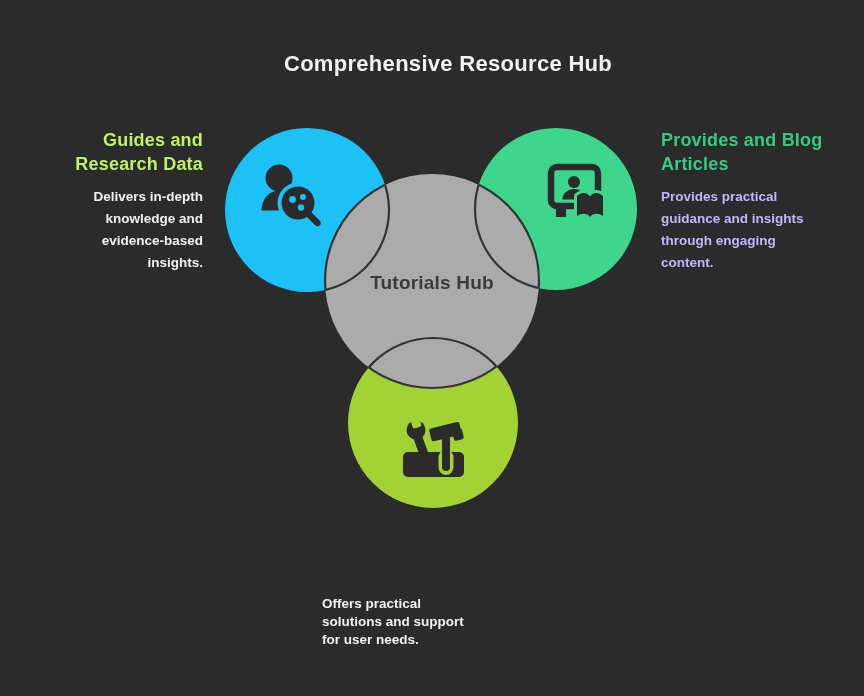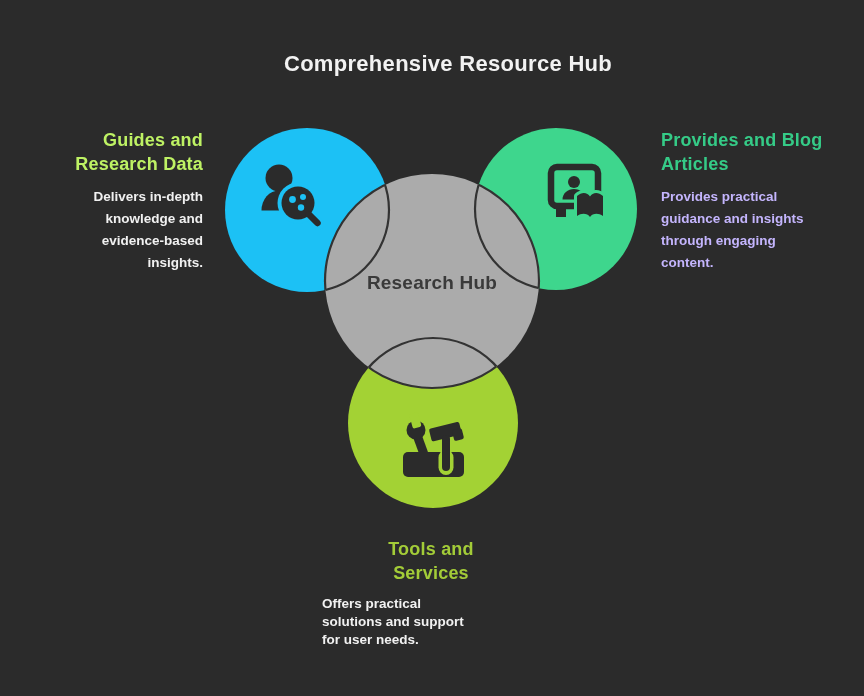--- a/index.html
+++ b/index.html
@@ -117,20 +117,18 @@
 evidence-based
 insights.</div>
 
   <div class="heading heading--right" style="color: rgb(53, 203, 135);">Provides and Blog
 Articles</div>
   <div class="desc desc--right" style="color: #c4b5fd;">Provides practical
 guidance and insights
 through engaging
 content.</div>
 
-  <div class="heading heading--bottom" style="color: rgb(163, 204, 56);">Tools and
-Services</div>
   <div class="desc desc--bottom" style="color: rgb(241, 241, 241);">Offers practical
 solutions and support
 for user needs.</div>
 
-  <div class="hub-label" style="color: rgb(58, 58, 58);">Research Hub</div>
+  <div class="hub-label" style="color: rgb(58, 58, 58);">Tutorials Hub</div>
 </div>
 
 </body></html>

